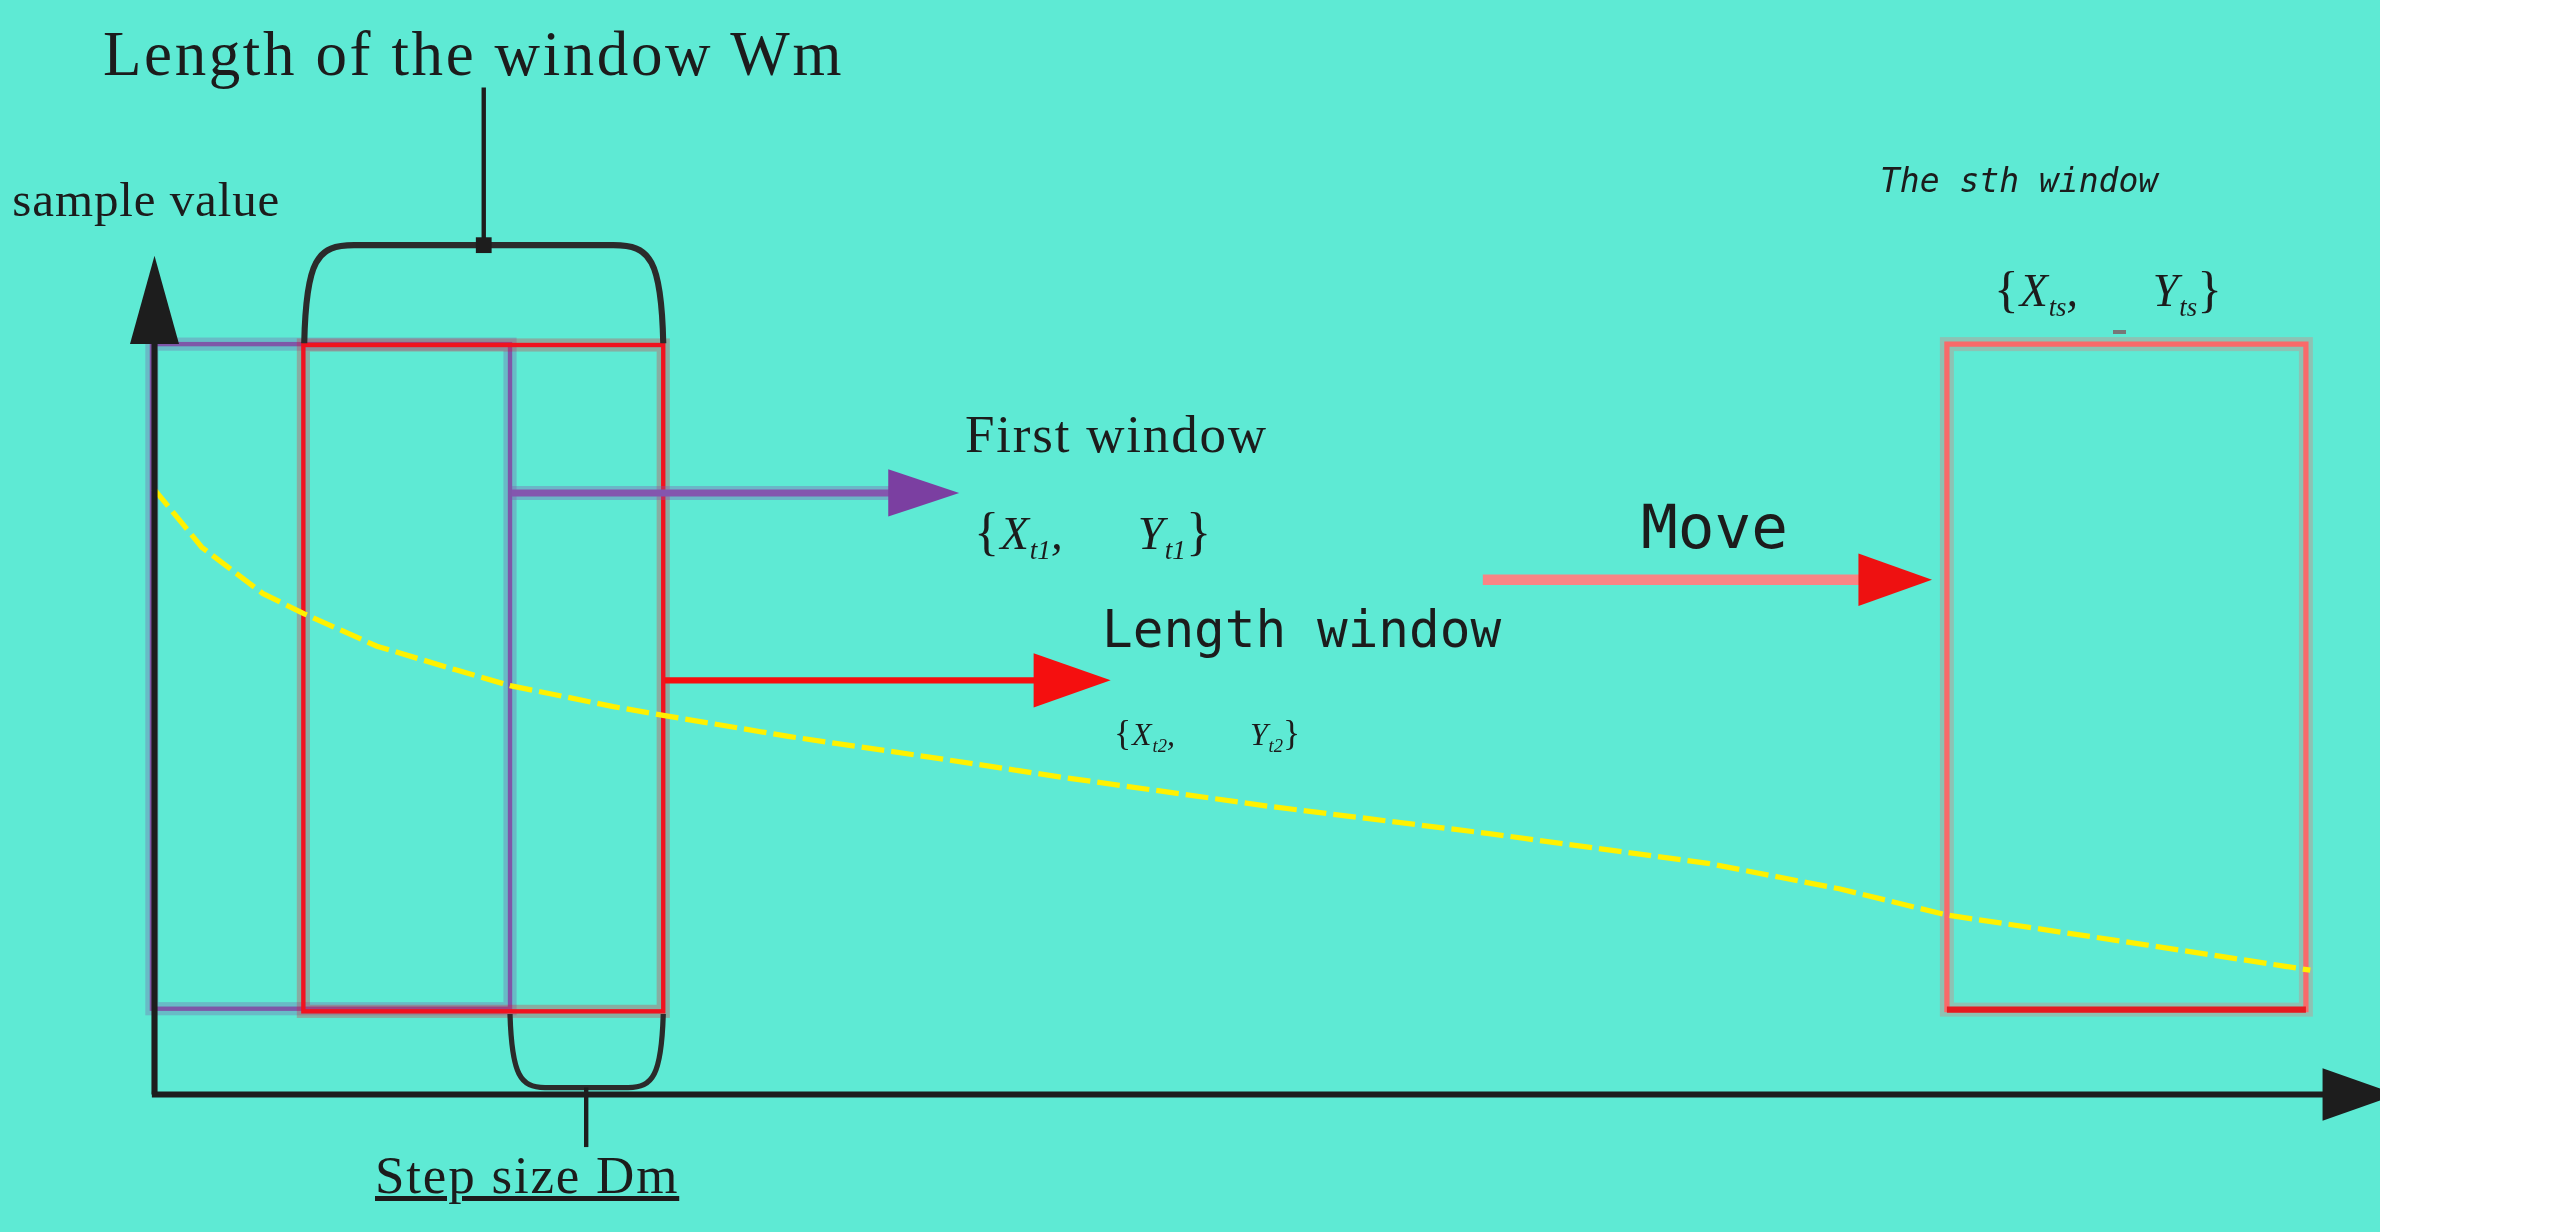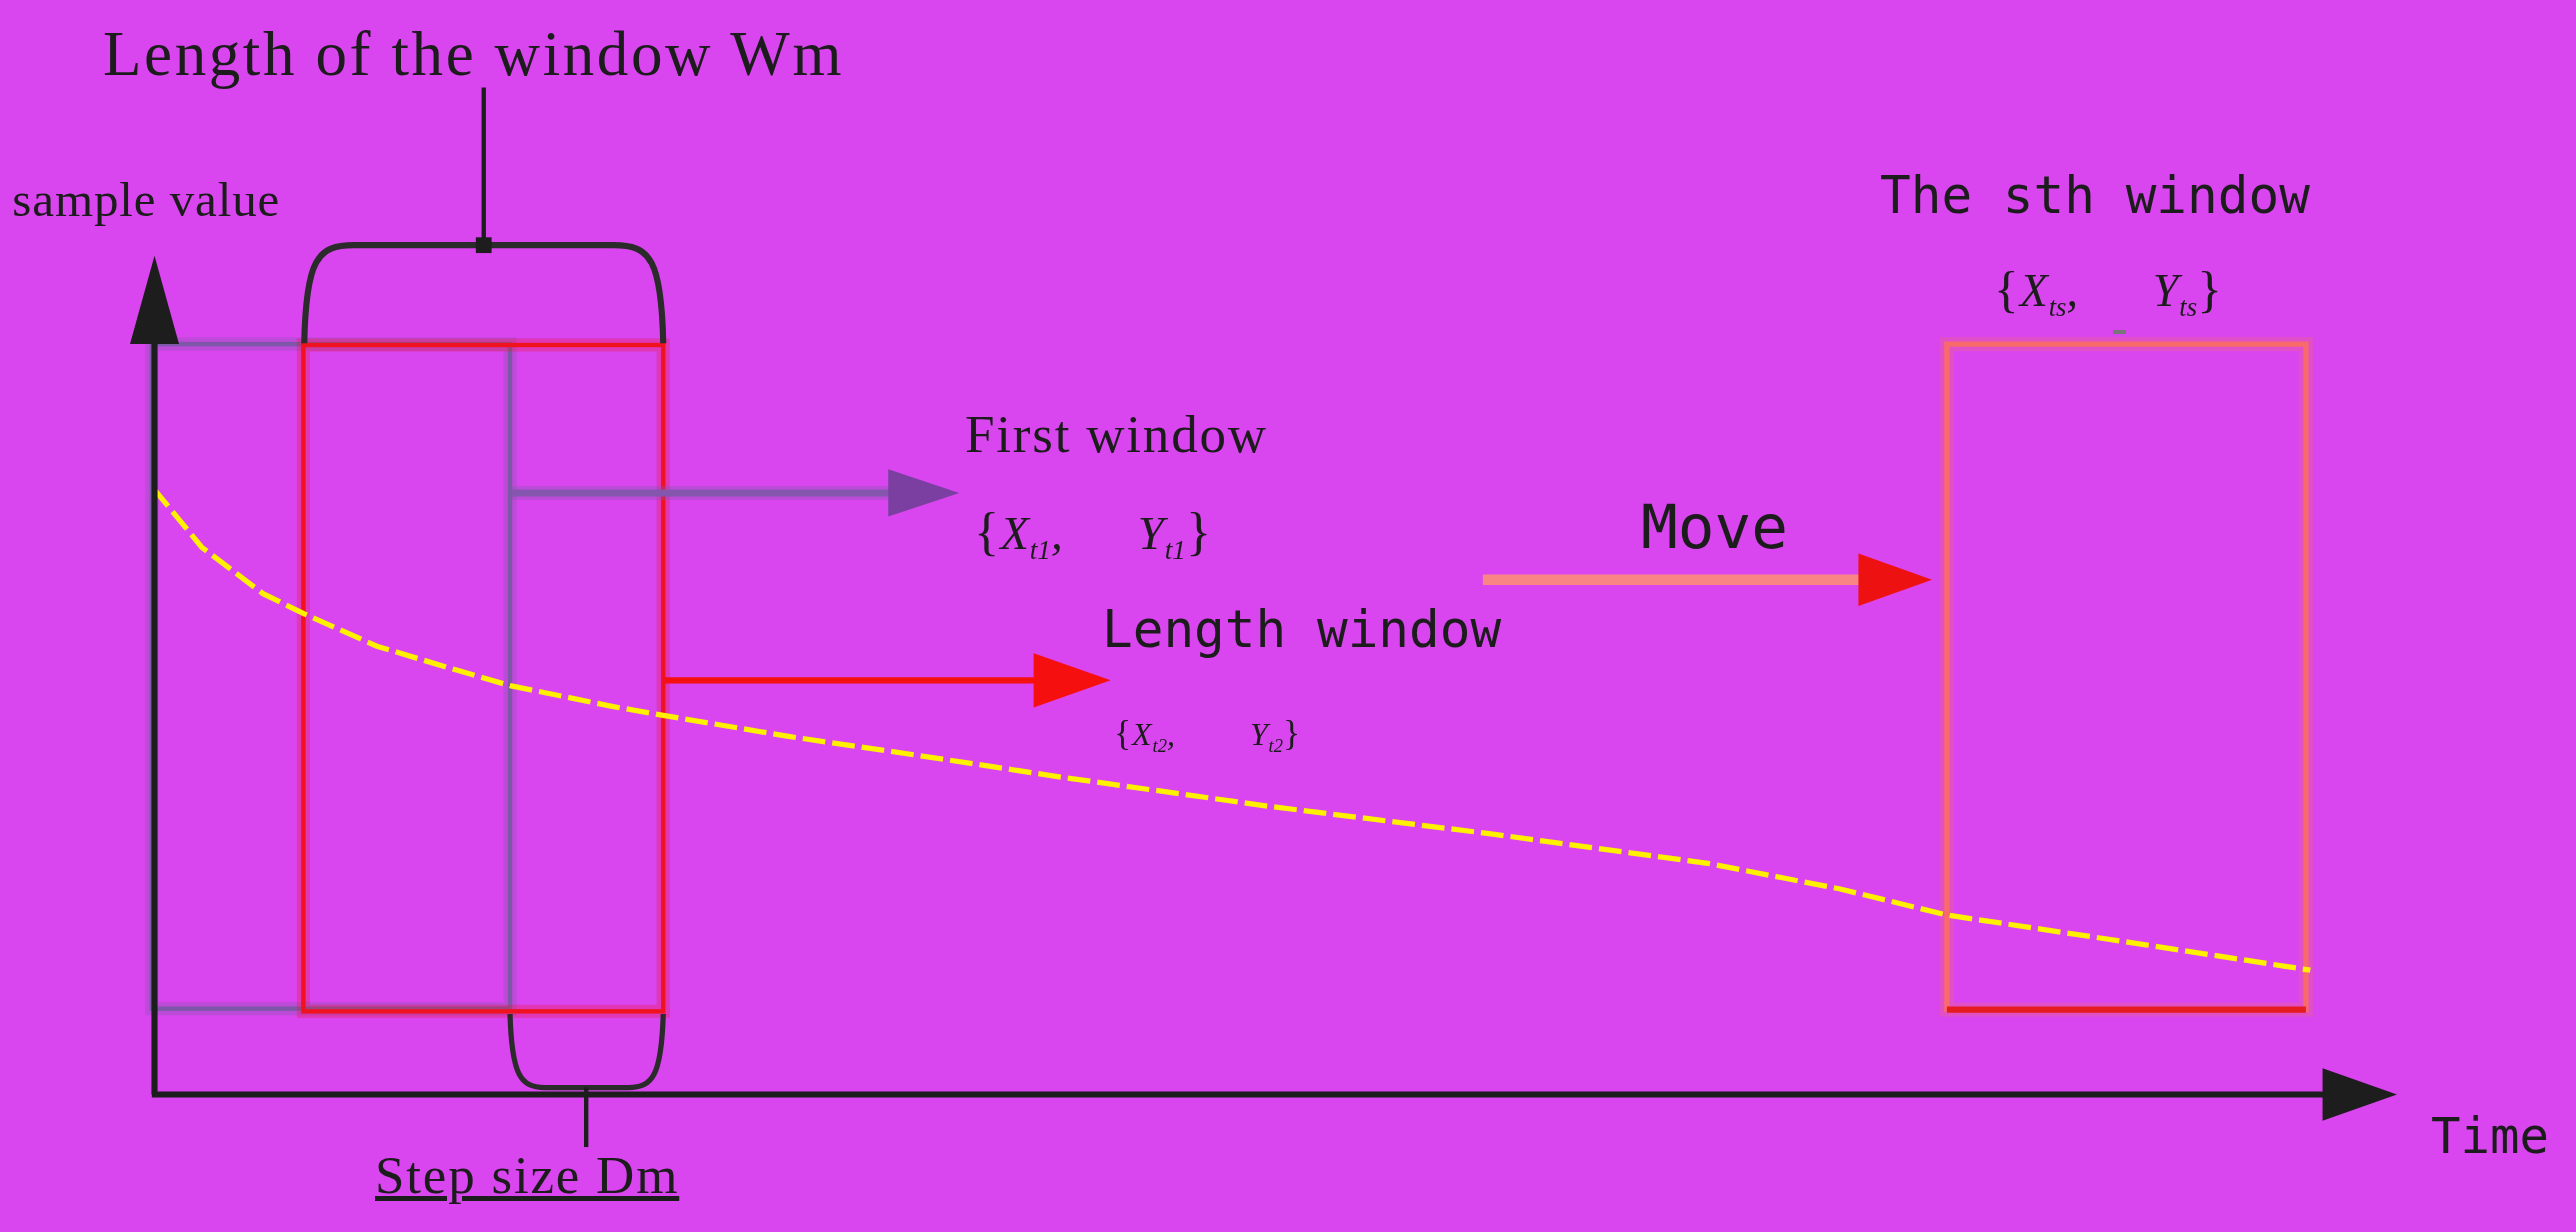--- a/index.html
+++ b/index.html
@@ -1,33 +1,33 @@
 <!DOCTYPE html>
 <html style="--axis: #1d1d1d; --brace: #2b2b2b; --purple-border: #7e57a8; --purple-halo: rgba(126,87,168,0.32); --purple-arrow: #8456ae; --purple-arrow-halo: rgba(132,86,174,0.35); --purple-arrow-head: #7b3fa1; --red-border: #f1121f; --red-halo: rgba(241,18,31,0.28); --red-arrow: #f50f0f; --sth-border: #f96a6a; --sth-halo: rgba(249,106,106,0.30); --sth-bottom: #e51b20; --move-line: #f98585; --move-head: #ee1111; --curve-yellow: #fff100;font-size:14px"><head>
 <meta charset="utf-8">
 <style>
   html,body{margin:0;padding:0;background:#ffffff;}
   .figure{
     position:relative;
-    width:2576px;height:1232px;
-    background:#d946ef;
+    width:2380px;height:1232px;
+    background:#5eead4;
     font-family:"Liberation Serif", serif;
     color:#1c1c1c;
     overflow:hidden;
   }
   .figure svg.layer{position:absolute;left:0;top:0;width:2576px;height:1232px;}
   .lbl{position:absolute;white-space:nowrap;line-height:1;}
   .serif{font-family:"Liberation Serif", serif;}
   .mono{font-family:"DejaVu Sans Mono", monospace;}
   .title-lbl{left:103px;top:23px;font-size:63px;letter-spacing:2.6px;}
   .yaxis-lbl{left:12.3px;top:175px;font-size:49px;letter-spacing:0.9px;}
   .first-lbl{left:965px;top:408px;font-size:53px;letter-spacing:1.8px;}
   .second-lbl{left:1102px;top:604px;font-size:51px;}
   .move-lbl{left:1641px;top:496px;font-size:61px;}
-  .sth-lbl{left:1880px;top:170px;font-size:51px;}
+  .sth-lbl{left:1880px;top:164px;font-size:33px;font-style:italic;}
   .time-lbl{left:2431px;top:1112px;font-size:49px;}
   .step-lbl{left:375px;top:1149px;font-size:53px;letter-spacing:1.8px;text-decoration:underline;}
   .math{
     position:absolute;
     font-family:"Liberation Serif", serif;
     font-style:italic;
     font-size:47px;
     letter-spacing:0.9px;
     white-space:nowrap;
   }

